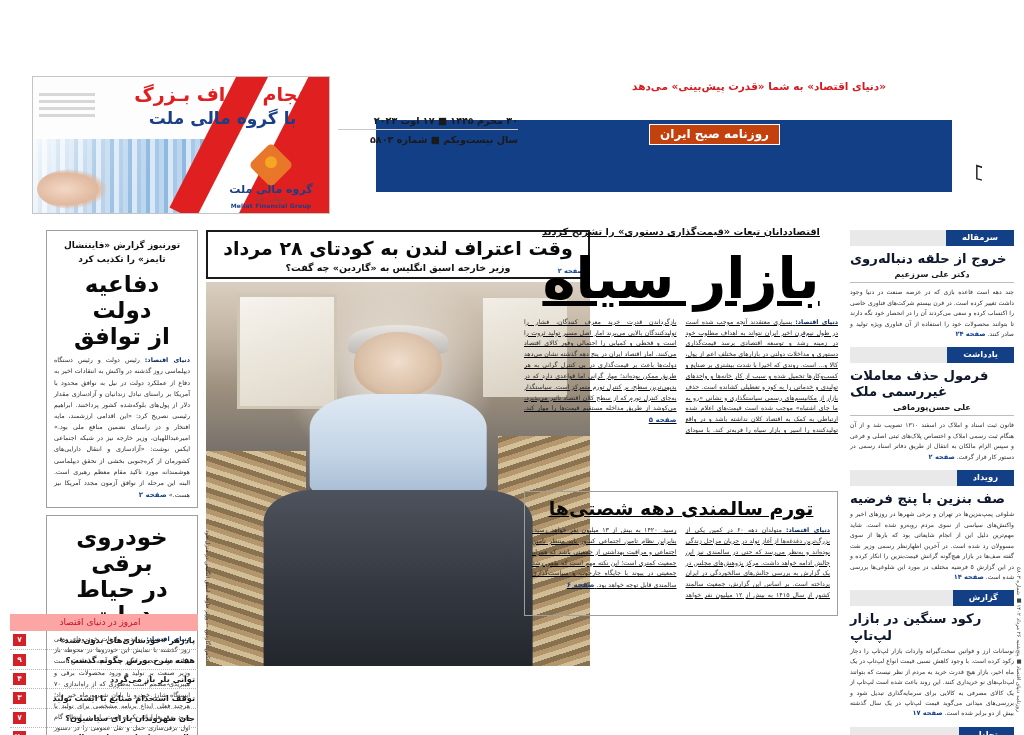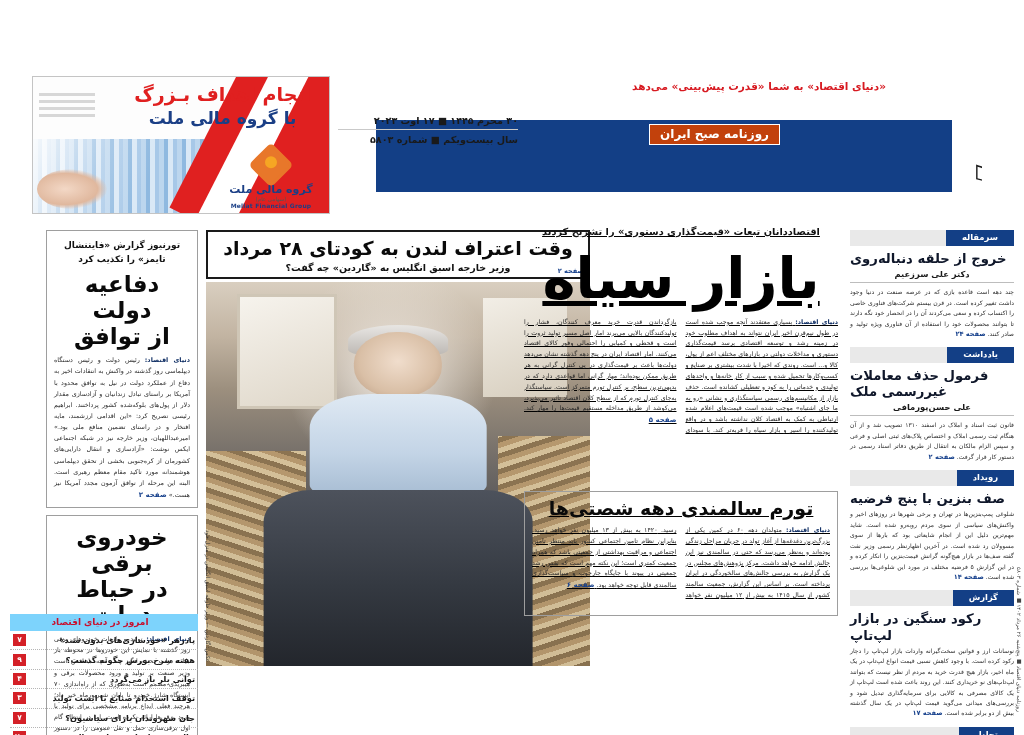--- a/index.html
+++ b/index.html
@@ -184,21 +184,21 @@
     margin-left:36px;
   }
   .lbox .headline { font-size:23px; margin:4px 0 6px 0; }
 
   
   #today-box {
     position:absolute; left:10px; top:614px; width:188px;
     box-sizing:border-box;
   }
   .today-head {
-    background:#7dd3fc; color:#c8102e; font-weight:bold;
+    background:#fca5a5; color:#c8102e; font-weight:normal;
     font-size:9px; text-align:center; padding:3px 8px 4px 0;
   }
   .today-row {
     display:flex; align-items:center; gap:6px;
     border-bottom:1px dotted #b5b5b5;
     padding:3.2px 3px 3.2px 3px;
     flex-direction: row-reverse;
   }
   .today-num {
     background:#d42027; color:#fff; font-size:7.5px; font-weight:bold;

